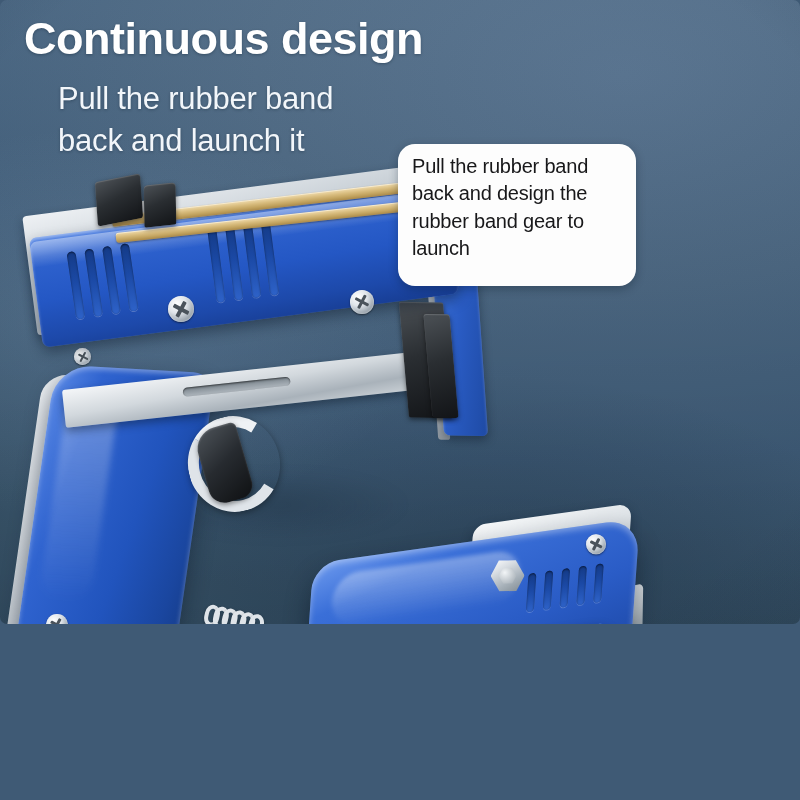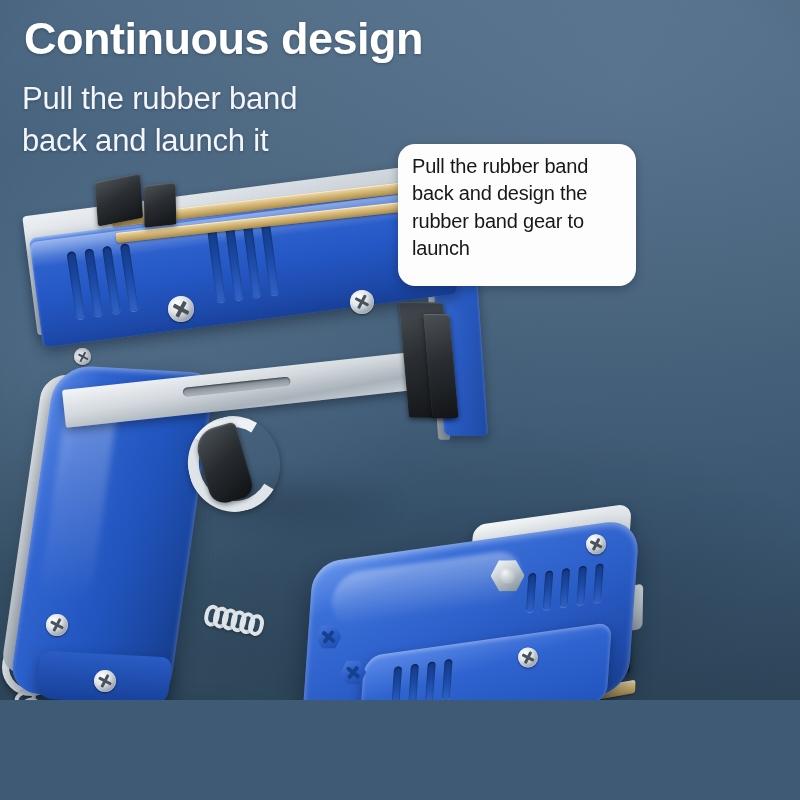--- a/index.html
+++ b/index.html
@@ -1,21 +1,21 @@
 <!DOCTYPE html>
 <html><head>
 <meta charset="utf-8">
 <style>
   * { margin:0; padding:0; box-sizing:border-box; }
   html,body { width:800px; height:800px; overflow:hidden; }
   body {
     font-family:"Liberation Sans", sans-serif;
     background:#3f5a75;
   }
-  #stage { position:relative; width:800px; height:700px; overflow:hidden; }
+  #stage { position:relative; width:800px; height:624px; overflow:hidden;border-radius:7px; }
 
   
   .bg { position:absolute; inset:0; }
   .bg-base {
     background:
       radial-gradient(120% 90% at 78% 12%, #54708d 0%, #4c6883 38%, #415f7c 70%, #3b586f 100%);
   }
   .bg-sheen {
     background:
       radial-gradient(60% 45% at 12% 52%, rgba(150,175,200,.20) 0%, rgba(150,175,200,0) 70%),
@@ -427,20 +427,20 @@
   <div class="chain chain-b">
     <i></i>
       <i></i>
       <i></i>
       <i></i>
       <i></i>
       <i></i>
   </div>
 
   <div class="headline">Continuous design</div>
-  <div class="subtitle" style="white-space:pre-line;">Pull the rubber band
+  <div class="subtitle" style="white-space:pre-line;margin-left:36px;">Pull the rubber band
 back and launch it</div>
 
   <div class="bubble">
     <div class="bubble-text">Pull the rubber band back and design the rubber band gear to launch</div>
   </div>
 
 </div>
 
 </body></html>

